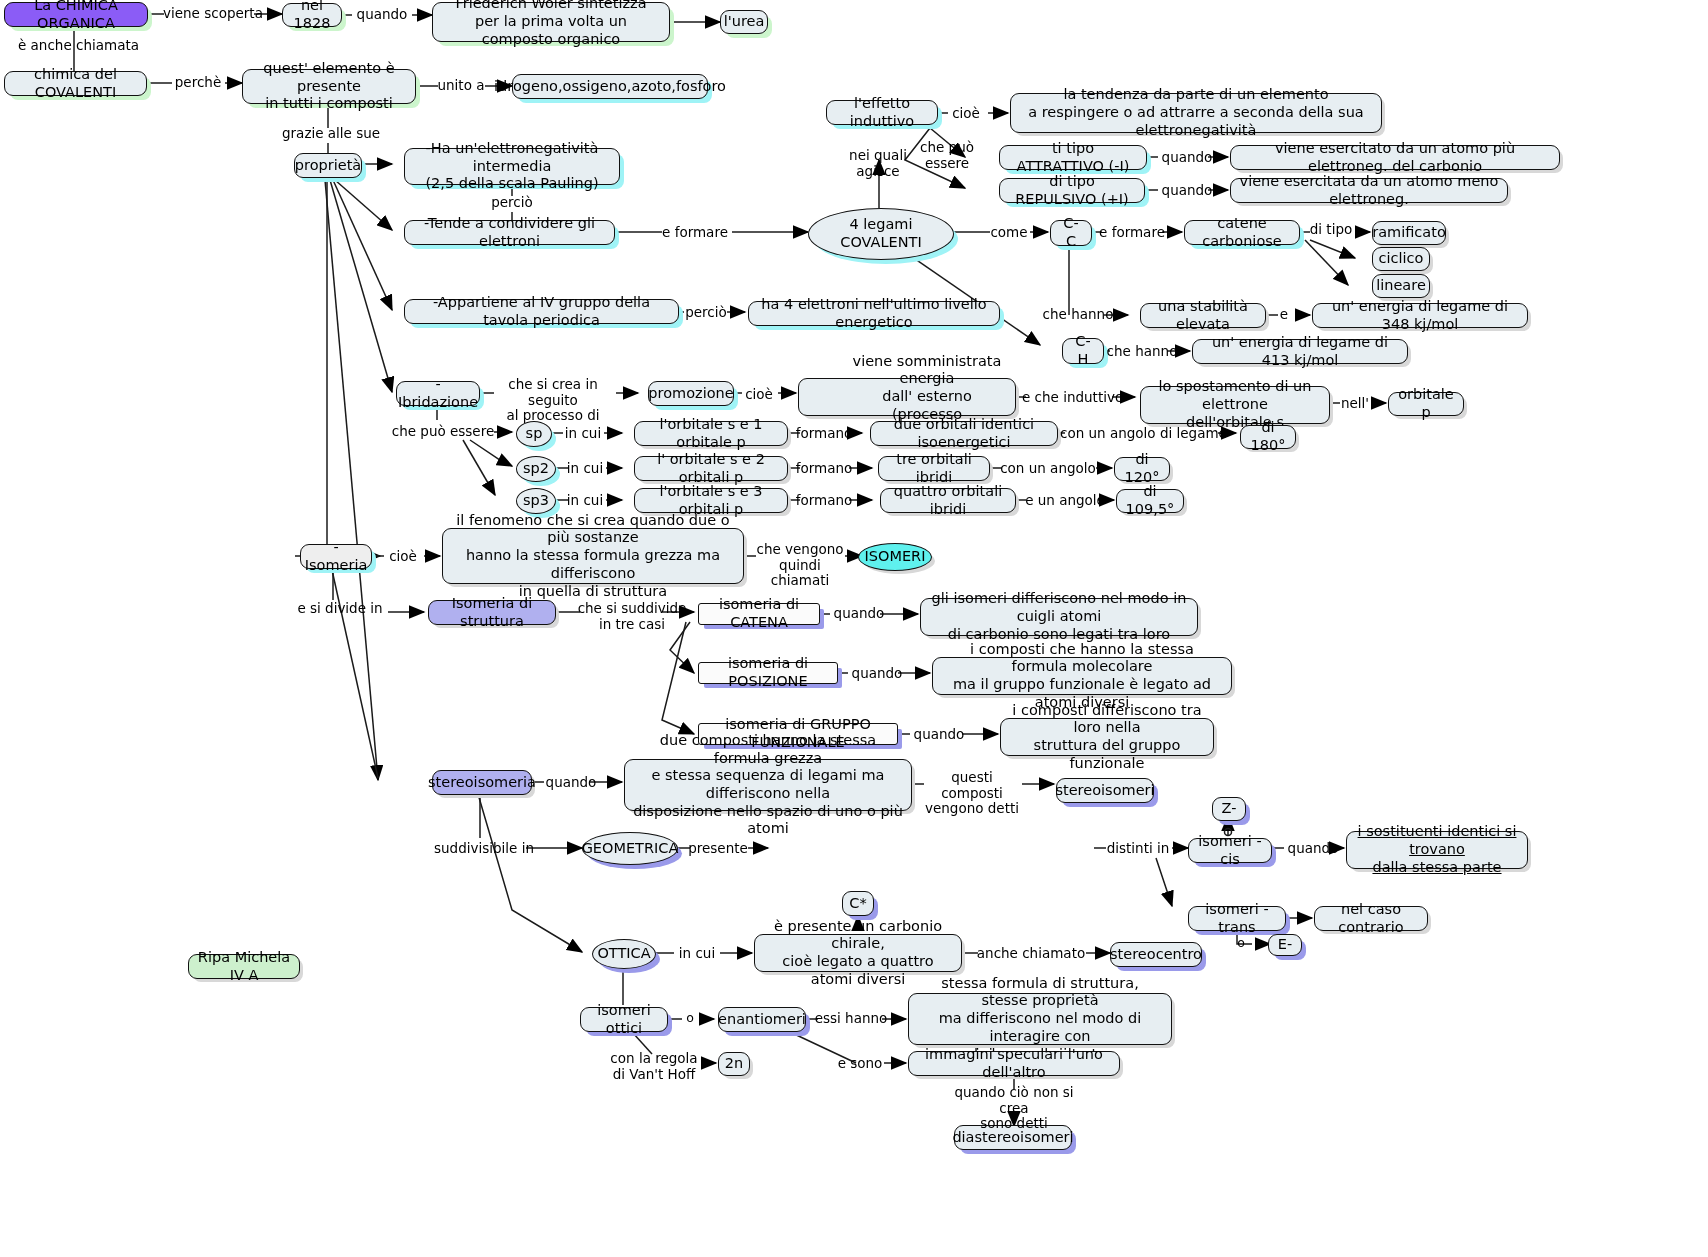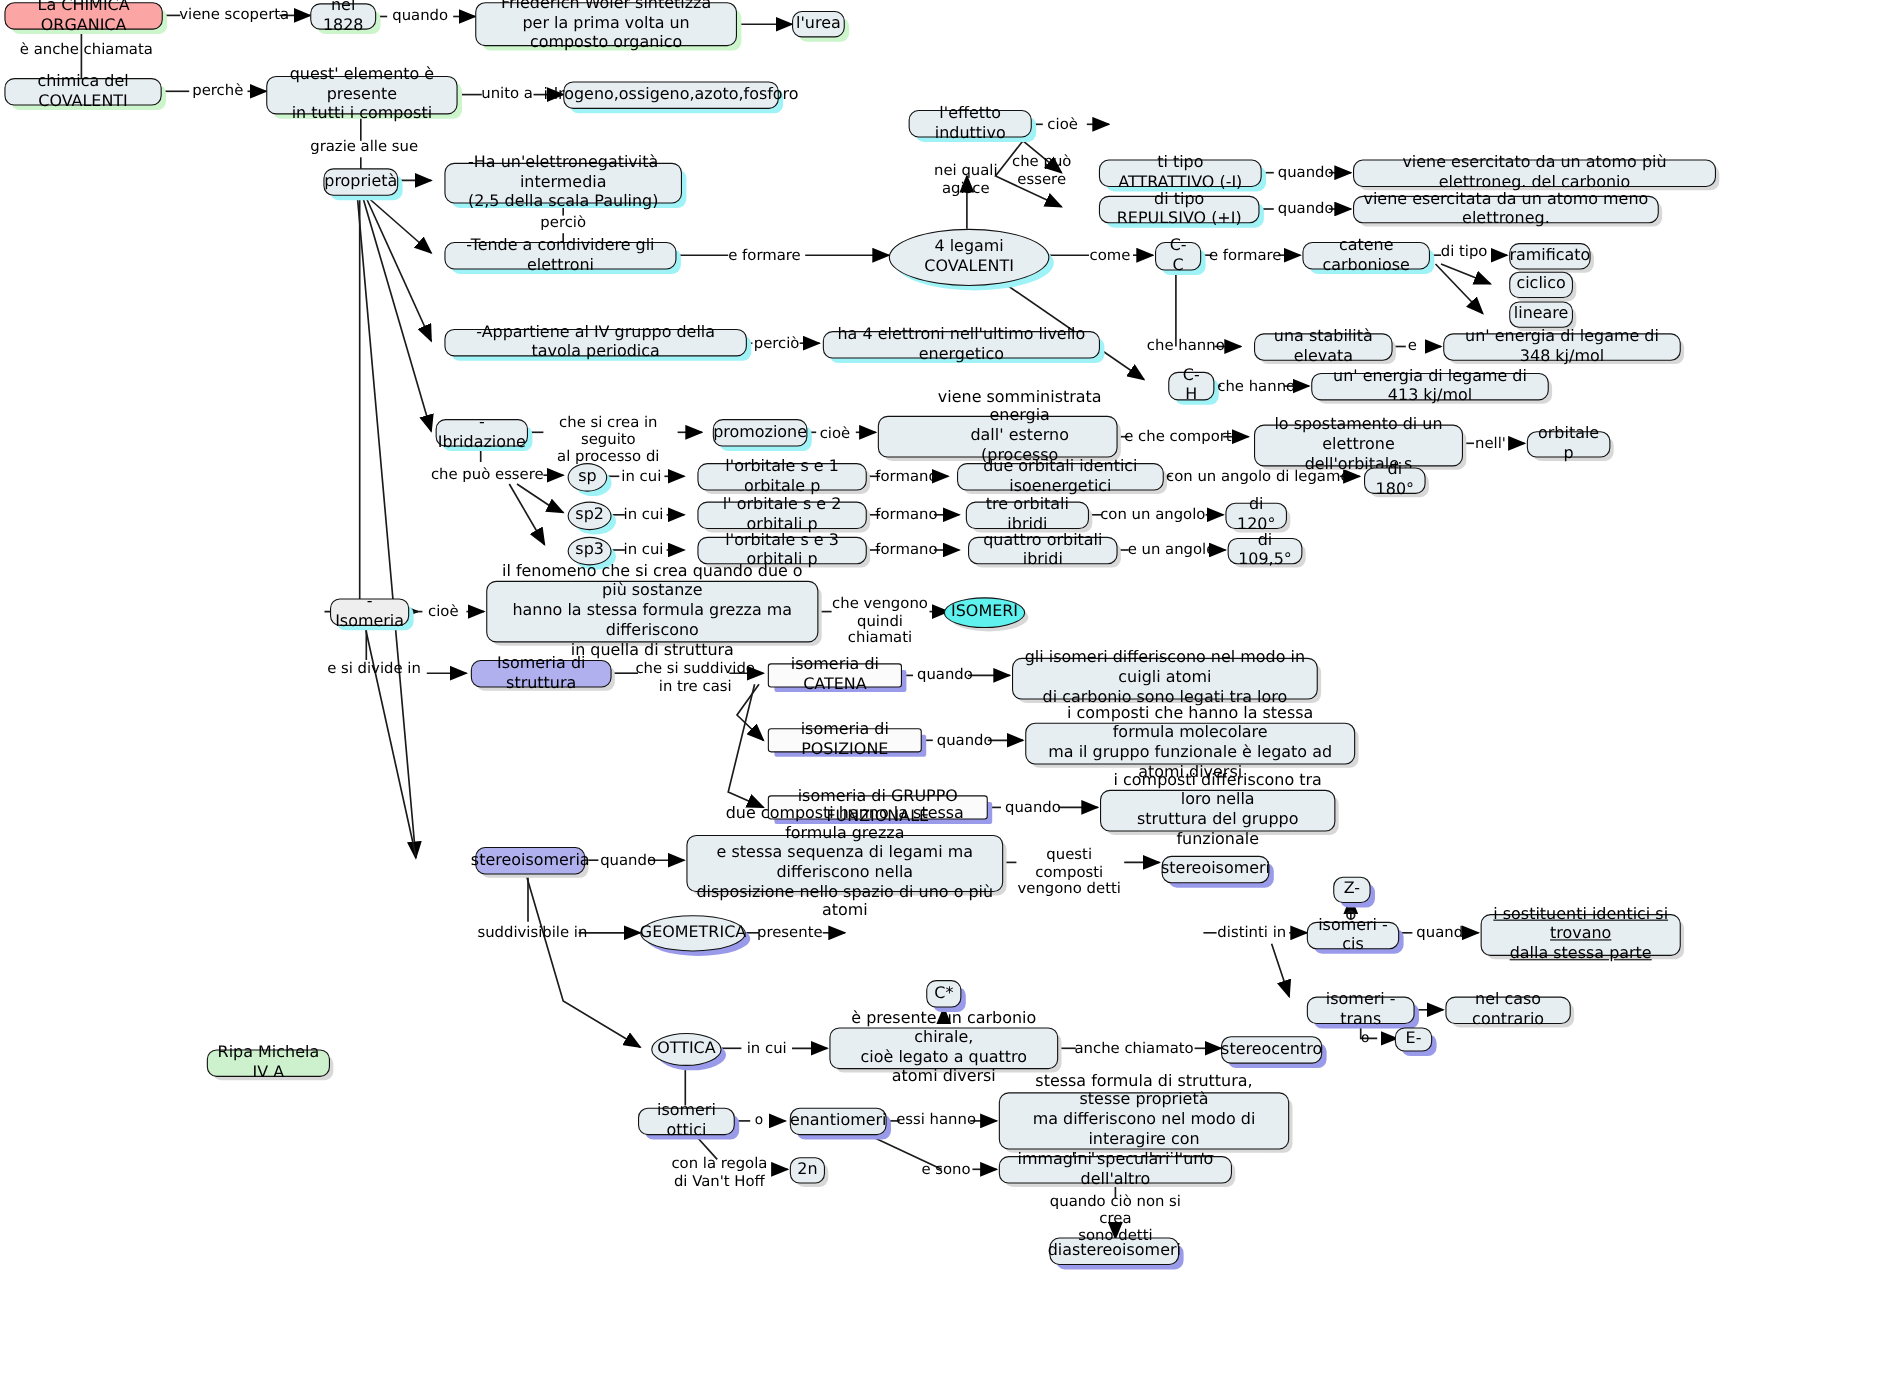--- a/index.html
+++ b/index.html
@@ -13,21 +13,21 @@
   .oval{border:1.6px solid #111;border-radius:50%;background:#e7eef2;}
 
   
   .sh-cyan{box-shadow:5px 5px 0 -1px #9ff3f6;}
   .sh-green{box-shadow:5px 5px 0 -1px #ccf5cc;}
   .sh-purple{box-shadow:5px 5px 0 -1px #9a9aea;}
   .sh-grey{box-shadow:4px 4px 0 -1px #d8d8d8;}
 
   .f-grey{background:#eeeeee;}
   .f-white{background:#fbfbfb;}
-  .f-yellow{background:#fca5a5;}
+  .f-yellow{background:#8b5cf6;}
   .f-cyan{background:#5ff1ee;}
   .f-lav{background:#b0b0ef;}
   .f-greenish{background:#cdf0cd;}
   .sq{border-radius:3px;}
 
   .lbl{position:absolute;font-size:13.5px;color:#000;text-align:center;line-height:1.15;
        white-space:pre;background:transparent;}
   .sm{font-size:12.5px;}
 </style>
 </head>
@@ -231,20 +231,22 @@
 <div class="node rect sh-cyan" style="left:404px;top:220px;width:211px;height:25px;">-Tende a condividere gli elettroni</div>
 
 <div class="node rect sh-cyan" style="left:404px;top:299px;width:275px;height:25px;">-Appartiene al IV gruppo della tavola periodica</div>
 
 <div class="node rect sh-cyan" style="left:748px;top:301px;width:252px;height:25px;">ha 4 elettroni nell'ultimo livello energetico</div>
 
 <div class="node oval sh-cyan" style="left:808px;top:208px;width:146px;height:52px;">4 legami COVALENTI</div>
 
 <div class="node rect sh-cyan" style="left:826px;top:100px;width:112px;height:25px;">l'effetto induttivo</div>
 
+<div class="node rect sh-grey" style="left:1010px;top:93px;width:372px;height:40px;white-space:pre-line;">la tendenza da parte di un elemento
+a respingere o ad attrarre a seconda della sua elettronegatività</div>
 
 <div class="node rect sh-cyan" style="left:999px;top:145px;width:148px;height:25px;">ti tipo ATTRATTIVO (-I)</div>
 
 <div class="node rect sh-cyan" style="left:999px;top:178px;width:146px;height:25px;">di tipo REPULSIVO (+I)</div>
 
 <div class="node rect sh-grey" style="left:1230px;top:145px;width:330px;height:25px;">viene esercitato da un atomo più elettroneg. del carbonio</div>
 
 <div class="node rect sh-grey" style="left:1230px;top:178px;width:278px;height:25px;">viene esercitata da un atomo meno elettroneg.</div>
 
 <div class="node rect sh-cyan" style="left:1050px;top:220px;width:42px;height:26px;">C-C</div>
@@ -374,21 +376,21 @@
 <div class="lbl" style="left:1156px;top:183px;width:62px;">quando</div>
 <div class="lbl" style="left:986px;top:225px;width:46px;">come</div>
 <div class="lbl" style="left:1096px;top:225px;width:72px;">e formare</div>
 <div class="lbl" style="left:1305px;top:222px;width:52px;">di tipo</div>
 <div class="lbl" style="left:1042px;top:307px;width:72px;">che hanno</div>
 <div class="lbl" style="left:1272px;top:307px;width:24px;">e</div>
 <div class="lbl" style="left:1106px;top:344px;width:72px;">che hanno</div>
 <div class="lbl" style="left:490px;top:377px;width:126px;white-space:pre-line;">che si crea in seguito
 al processo di</div>
 <div class="lbl" style="left:738px;top:387px;width:42px;">cioè</div>
-<div class="lbl" style="left:1022px;top:390px;width:96px;">e che comporta</div>
+<div class="lbl" style="left:1022px;top:390px;width:96px;">e che induttivo</div>
 <div class="lbl" style="left:1336px;top:396px;width:38px;">nell'</div>
 <div class="lbl" style="left:388px;top:424px;width:110px;">che può essere</div>
 <div class="lbl" style="left:561px;top:426px;width:44px;">in cui</div>
 <div class="lbl" style="left:563px;top:461px;width:44px;">in cui</div>
 <div class="lbl" style="left:563px;top:493px;width:44px;">in cui</div>
 <div class="lbl" style="left:794px;top:426px;width:60px;">formano</div>
 <div class="lbl" style="left:794px;top:461px;width:60px;">formano</div>
 <div class="lbl" style="left:794px;top:493px;width:60px;">formano</div>
 <div class="lbl" style="left:1060px;top:426px;width:166px;">con un angolo di legame</div>
 <div class="lbl" style="left:996px;top:461px;width:104px;">con un angolo</div>

